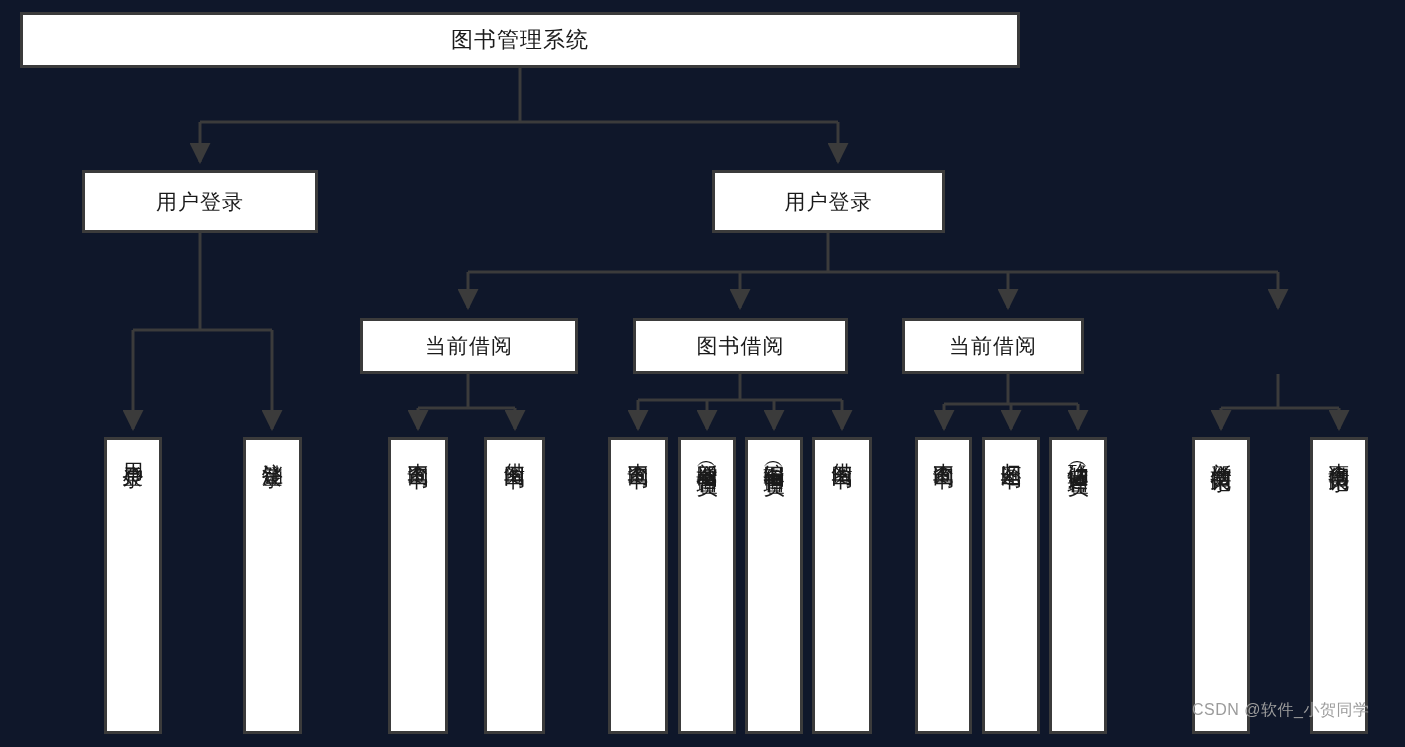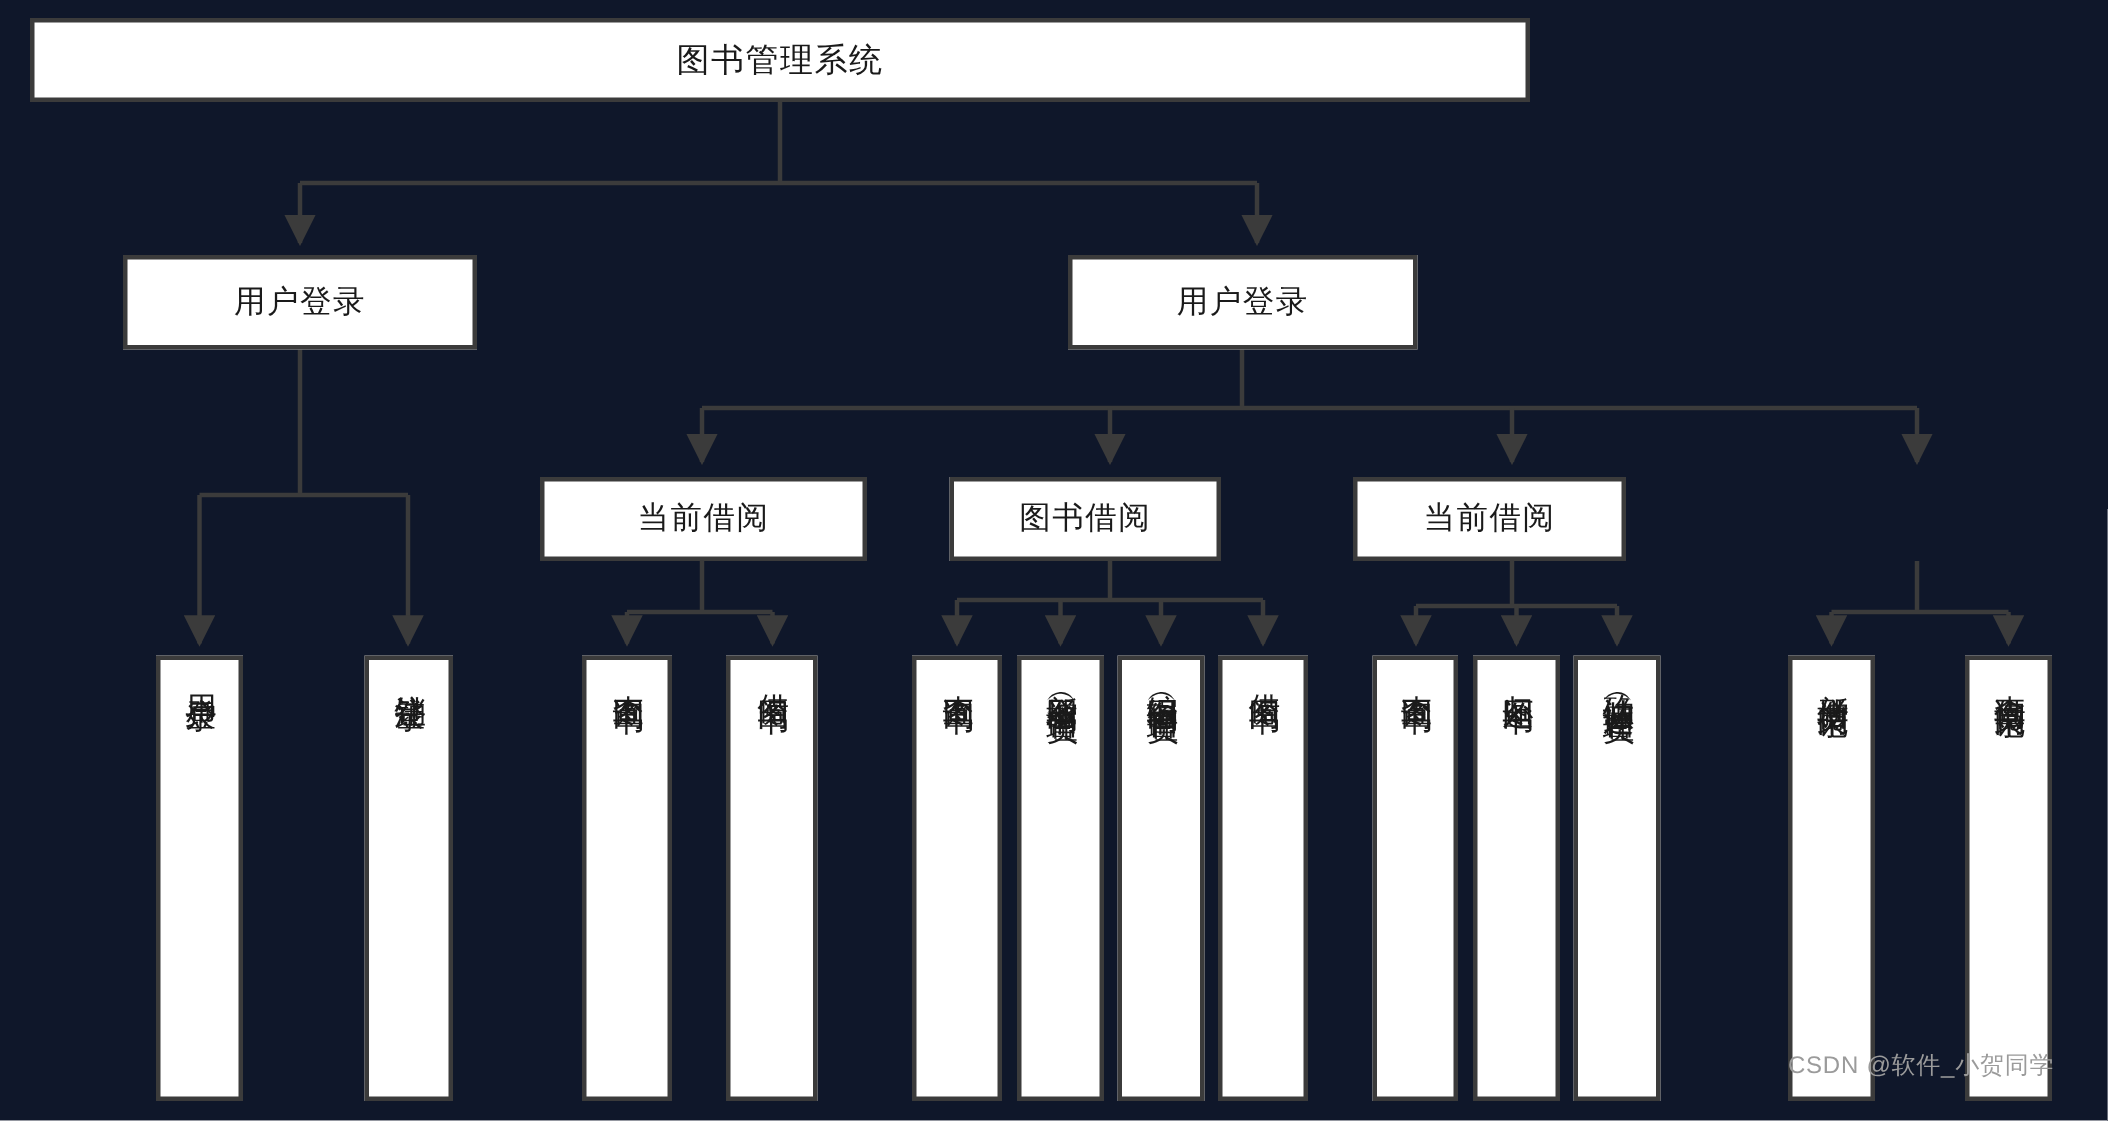--- a/index.html
+++ b/index.html
@@ -135,21 +135,21 @@
   <div class="node horiz" style="left:82px; top:170px; width:236px; height:63px;">
     <span class="label">用户登录</span>
   </div>
   <div class="node horiz" style="left:712px; top:170px; width:233px; height:63px;">
     <span class="label">用户登录</span>
   </div>
 
   <div class="node horiz" style="left:360px; top:318px; width:218px; height:56px;">
     <span class="label">当前借阅</span>
   </div>
-  <div class="node horiz" style="left:633px; top:318px; width:181px; height:56px;">
+  <div class="node horiz" style="left:633px; top:318px; width:215px; height:56px;">
     <span class="label">图书借阅</span>
   </div>
   <div class="node horiz" style="left:902px; top:318px; width:182px; height:56px;">
     <span class="label">当前借阅</span>
   </div>
 
   <div class="node vert" style="left:104px; top:437px; width:58px; height:297px;">
     <span class="label">用户登录</span>
   </div>
   <div class="node vert" style="left:243px; top:437px; width:59px; height:297px;">

